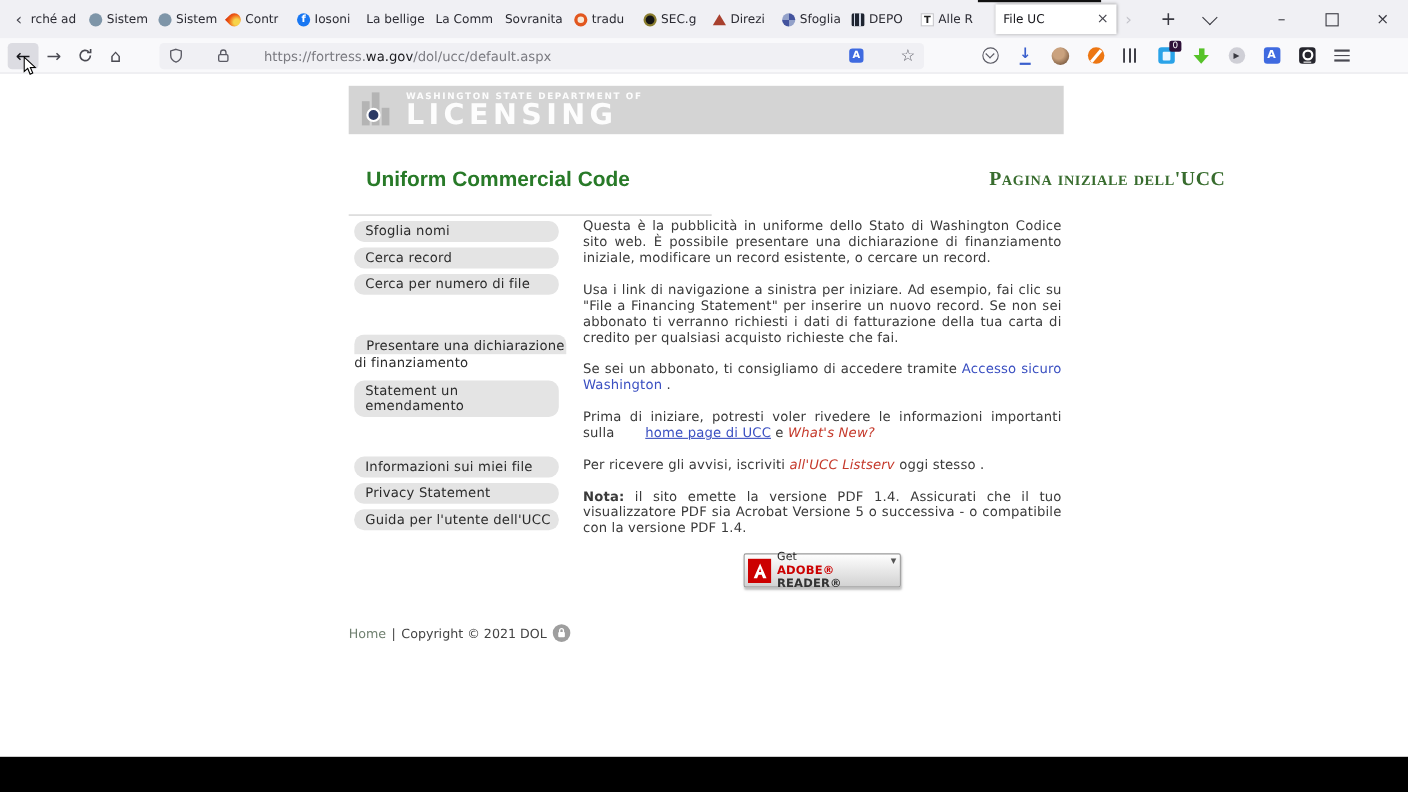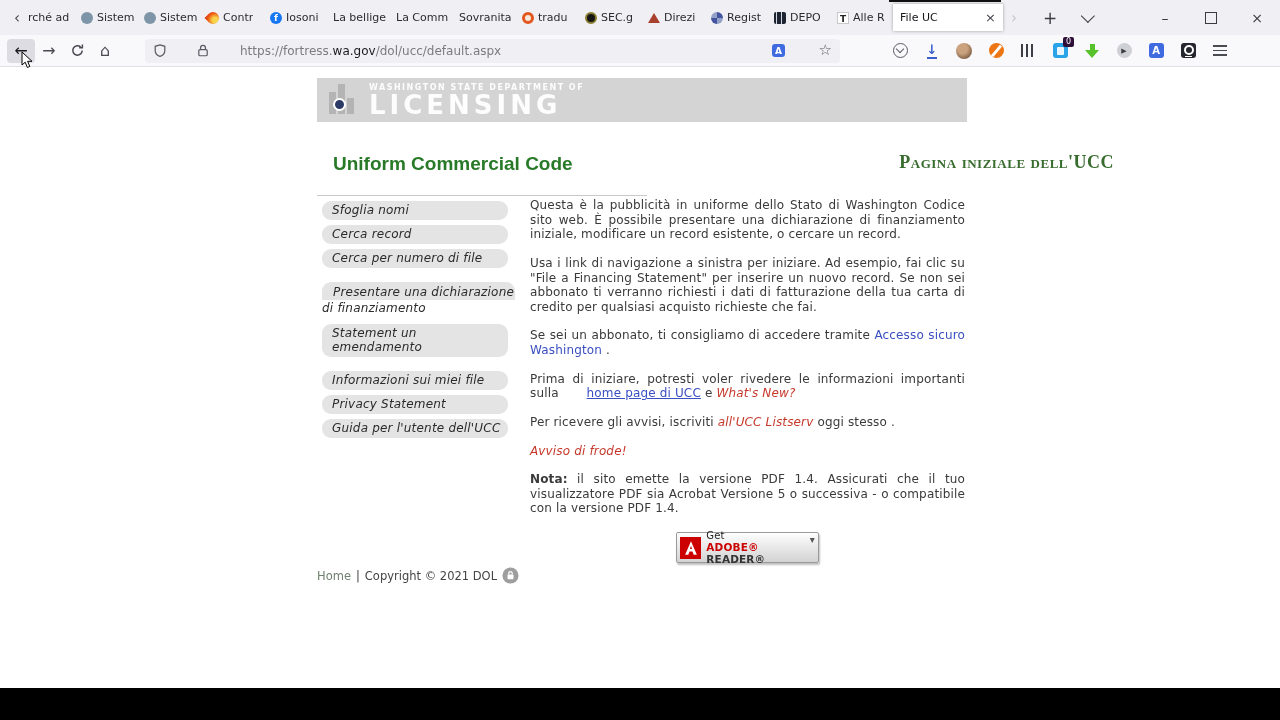--- a/index.html
+++ b/index.html
@@ -23,21 +23,21 @@
   .fav-circle-orange{box-sizing:border-box;border:3px solid #e2571f;background:#f7e9d8;border-radius:50%;}
   .fav-circle-dark{box-sizing:border-box;border:2px solid #8a7d2e;background:#151515;border-radius:50%;}
   .fav-cap-red{width:0;height:0;border-left:6px solid transparent;border-right:6px solid transparent;
                border-bottom:10px solid #a8402e;background:none;}
   .fav-emblem-blue{border-radius:50%;background:conic-gradient(#44549e 0 25%,#93a1c9 0 50%,#44549e 0 75%,#93a1c9 0);}
   .fav-bank-dark{background-color:#1e2430;border-radius:2px;
       background-image:repeating-linear-gradient(90deg,transparent 0 2px,#cfd6e4 2px 3.5px,transparent 3.5px 5px);}
   .fav-letter-t{background:#fff;border:1px solid #c8c8cc;box-sizing:border-box;color:#222;font-weight:bold;}
   .fav-letter-t::after{content:"T";}
   #active-tab{width:110px;height:27px;background:#fff;border-radius:0;box-shadow:0 0 3px rgba(0,0,0,.35);
-      display:flex;align-items:center;justify-content:space-between;padding:0 7px;box-sizing:border-box;margin-left:0;}
+      display:flex;align-items:center;justify-content:space-between;padding:0 7px;box-sizing:border-box;margin-left:12px;}
   #active-tab .tab-label{color:#15151a;}
   .tab-close{font-size:13px;color:#45454e;line-height:1;}
   #tab-topline{position:absolute;left:889px;top:0;width:112px;height:2px;background:#111;}
   .after-tabs{display:flex;align-items:center;}
   .newtab-btn{font-size:17px;color:#3a3a42;margin-left:18px;}
   .tablist-btn{margin-left:28px;width:9px;height:9px;border-left:1.6px solid #3a3a42;border-bottom:1.6px solid #3a3a42;
                transform:rotate(-45deg) translateY(-3px);}
   #win-controls{position:absolute;right:0;top:0;height:35px;display:flex;}
   .winbtn{width:46px;height:35px;display:flex;align-items:center;justify-content:center;
           font-size:14px;color:#3a3a42;}
@@ -107,21 +107,21 @@
   .subtitle{text-align:right;font-size:11.5px;color:var(--green_title);letter-spacing:.5px;margin-top:1px;}
   .right-heading{position:absolute;right:0;top:14px;font-family:"Liberation Serif",serif;
       font-variant:small-caps;font-weight:bold;font-size:18px;color:var(--green_heading);letter-spacing:.5px;}
   .columns{position:absolute;left:0;top:120px;width:797px;}
   #sidebar{position:absolute;left:5px;top:3px;width:200px;}
   .pill{width:186px;box-sizing:border-box;background:var(--pill_gray);border-radius:9px;
         padding:2px 6px 3px 10px;margin-bottom:5px;font-size:12px;color:#2b2b2b;letter-spacing:.2px;}
   .pill.wrap{width:193px;background:none;border-radius:9px;padding:2px 0 3px 0;line-height:16px;text-indent:11px;
         background-image:linear-gradient(var(--pill_gray),var(--pill_gray));background-size:100% 18px;background-repeat:no-repeat;}
   .pill.wrap .line2{text-indent:0;}
-  .sb-group{margin-bottom:14px;font-style:italic;}
+  .sb-group{margin-bottom:36px;}
   #main-col{position:absolute;left:213px;top:0;width:435px;font-size:12px;color:#3a3a3a;
             line-height:1.22;letter-spacing:.15px;}
   #main-col p{margin:0 0 14px 0;text-align:justify;}
   a.blue{color:var(--link_blue);text-decoration:none;}
   a.blue.u{text-decoration:underline;padding-left:24px;}
   a.red{color:var(--link_red);text-decoration:none;font-style:italic;}
   .note-label{font-weight:bold;}
   #adobe-btn{margin:16px auto 0 auto;width:141px;height:29px;border:1px solid #9a9a9a;border-radius:2px;
       background:linear-gradient(#fefefe,#d2d2d2);display:flex;align-items:center;position:relative;
       box-shadow:1px 2px 2px rgba(0,0,0,.25);}
@@ -184,21 +184,21 @@
         <div class="tab">
     <span class="fav fav-circle-dark"></span>
     <span class="tab-label">SEC.g</span>
   </div>
         <div class="tab">
     <span class="fav fav-cap-red"></span>
     <span class="tab-label">Direzi</span>
   </div>
         <div class="tab">
     <span class="fav fav-emblem-blue"></span>
-    <span class="tab-label">Regist</span>
+    <span class="tab-label">Sfoglia</span>
   </div>
         <div class="tab">
     <span class="fav fav-bank-dark"></span>
     <span class="tab-label">DEPO</span>
   </div>
         <div class="tab">
     <span class="fav fav-letter-t"></span>
     <span class="tab-label">Alle R</span>
   </div>
       <div id="active-tab">
@@ -333,21 +333,20 @@
               <div class="pill">Guida per l'utente dell'UCC</div>
             </div>
           </div>
 
         <div id="main-col">
           <p>Questa è la pubblicità in uniforme dello Stato di Washington Codice sito web. È possibile presentare una dichiarazione di finanziamento iniziale, modificare un record esistente, o cercare un record.</p>
           <p>Usa i link di navigazione a sinistra per iniziare. Ad esempio, fai clic su "File a Financing Statement" per inserire un nuovo record. Se non sei abbonato ti verranno richiesti i dati di fatturazione della tua carta di credito per qualsiasi acquisto richieste che fai.</p>
           <p><span>Se sei un abbonato, ti consigliamo di accedere tramite </span><a class="blue" href="#">Accesso sicuro Washington</a><span> .</span></p>
           <p><span>Prima di iniziare, potresti voler rivedere le informazioni importanti sulla </span><a class="blue u" href="#">home page di UCC</a><span> e </span><a class="red" href="#">What's New?</a></p>
           <p><span>Per ricevere gli avvisi, iscriviti </span><a class="red" href="#">all'UCC Listserv</a><span> oggi stesso .</span></p>
-          <p><a class="red" href="#">Avviso di frode!</a></p>
           <p><span class="note-label">Nota:</span><span> il sito emette la versione PDF 1.4. Assicurati che il tuo visualizzatore PDF sia Acrobat Versione 5 o successiva - o compatibile con la versione PDF 1.4.</span></p>
 
           <div id="adobe-btn">
             <div id="adobe-logo">
               <svg width="18" height="18" viewBox="0 0 20 20">
                 <path fill-rule="evenodd" fill="#fff" d="M10 2.5 L16.5 17.5 H13 L11.6 14 H8.4 L7 17.5 H3.5 Z M10 7.5 L11.2 11.2 H8.8 Z"></path>
               </svg>
             </div>
             <div>
               <div class="adobe-get">Get</div>

